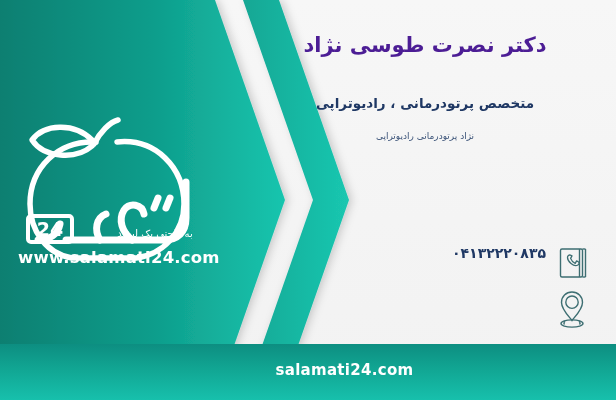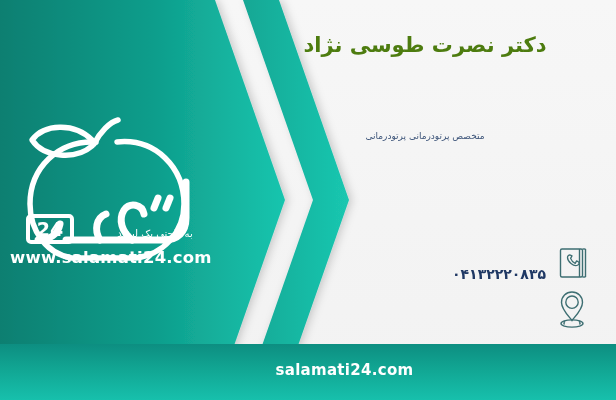--- a/index.html
+++ b/index.html
@@ -43,21 +43,21 @@
     top: 112px;
     width: 210px;
     height: 155px;
     color: #ffffff;
     text-decoration: underline;
   }
   .logo svg { display: block; }
 
   .logo-url {
     position: absolute;
-    left: 10px;
+    left: 18px;
     top: 248px;
     width: 200px;
     text-align: left;
     color: #ffffff;
     font-size: 16.5px;
     font-weight: 700;
     letter-spacing: 0.2px;
     font-family: "DejaVu Sans", "Liberation Sans", sans-serif;
   }
 
@@ -74,21 +74,21 @@
   }
 
   
   .title {
     position: absolute;
     right: 26px;
     top: 33px;
     width: 330px;
     text-align: center;
     direction: rtl;
-    color: #4d7c0f;
+    color: #4c1d95;
     font-size: 21px;
     font-weight: 700;
     letter-spacing: 0.4px;
     font-family: "DejaVu Sans", "Liberation Sans", sans-serif;
   }
 
   .subtitle {
     position: absolute;
     right: 26px;
     top: 95px;
@@ -110,21 +110,21 @@
     direction: rtl;
     color: #3b5378;
     font-size: 9px;
     font-family: "DejaVu Sans", "Liberation Sans", sans-serif;
   }
 
   
   .contact-phone {
     position: absolute;
     right: 70px;
-    top: 266px;
+    top: 245px;
     width: 220px;
     text-align: right;
     direction: rtl;
     color: #1f3864;
     font-size: 14px;
     font-weight: 700;
     letter-spacing: 1px;
     font-family: "DejaVu Sans", "Liberation Sans", sans-serif;
   }
 
@@ -238,21 +238,22 @@
         <rect x="14" y="104" width="44" height="26" rx="3" fill="none" stroke="#ffffff" stroke-width="4"></rect>
         <text x="36" y="124" font-size="19" font-weight="700" fill="#ffffff" text-anchor="middle" font-family="DejaVu Sans, sans-serif">24</text>
       </g>
     </svg>
   </div>
 
   <div class="logo-tagline">به راحتی یک لبخند</div>
   <div class="logo-url">www.salamati24.com</div>
 
   <div class="title">دکتر نصرت طوسی نژاد</div>
-  <div class="subtitle-small">متخصص پرتودرمانی پرتودرمانی</div>
+  <div class="subtitle">متخصص پرتودرمانی ، رادیوتراپی</div>
+  <div class="subtitle-small">نژاد پرتودرمانی رادیوتراپی</div>
 
   <div class="contact-phone">۰۴۱۳۲۲۲۰۸۳۵</div>
   <svg class="icon-phonebook" viewBox="0 0 34 34">
     <g fill="none" stroke="#3d6e72" stroke-width="1.4" stroke-linejoin="round">
       <rect x="4.5" y="3" width="22" height="28" rx="1.5"></rect>
       <line x1="26.5" y1="3" x2="29.5" y2="3"></line>
       <line x1="29.5" y1="3" x2="29.5" y2="31"></line>
       <line x1="26.5" y1="31" x2="29.5" y2="31"></line>
       <line x1="23.5" y1="3" x2="23.5" y2="31"></line>
     </g>

